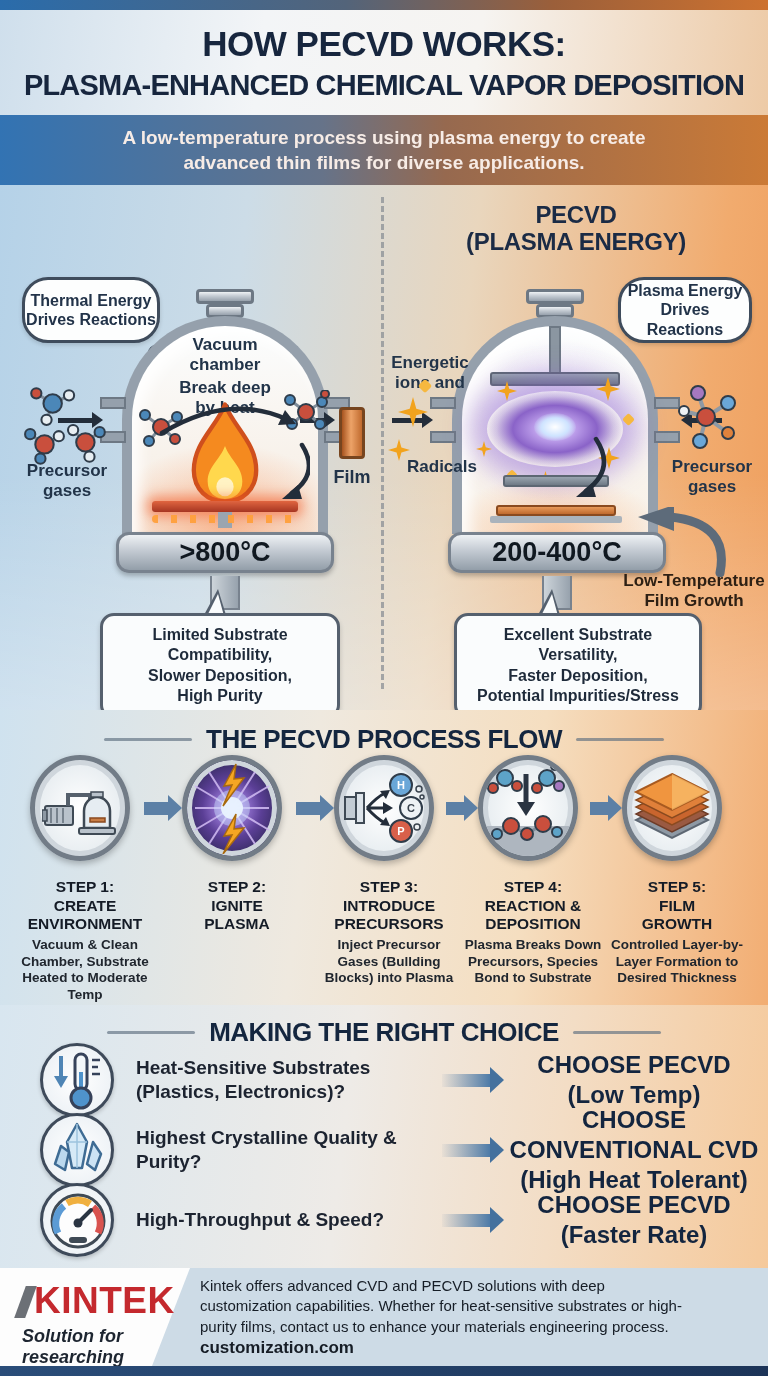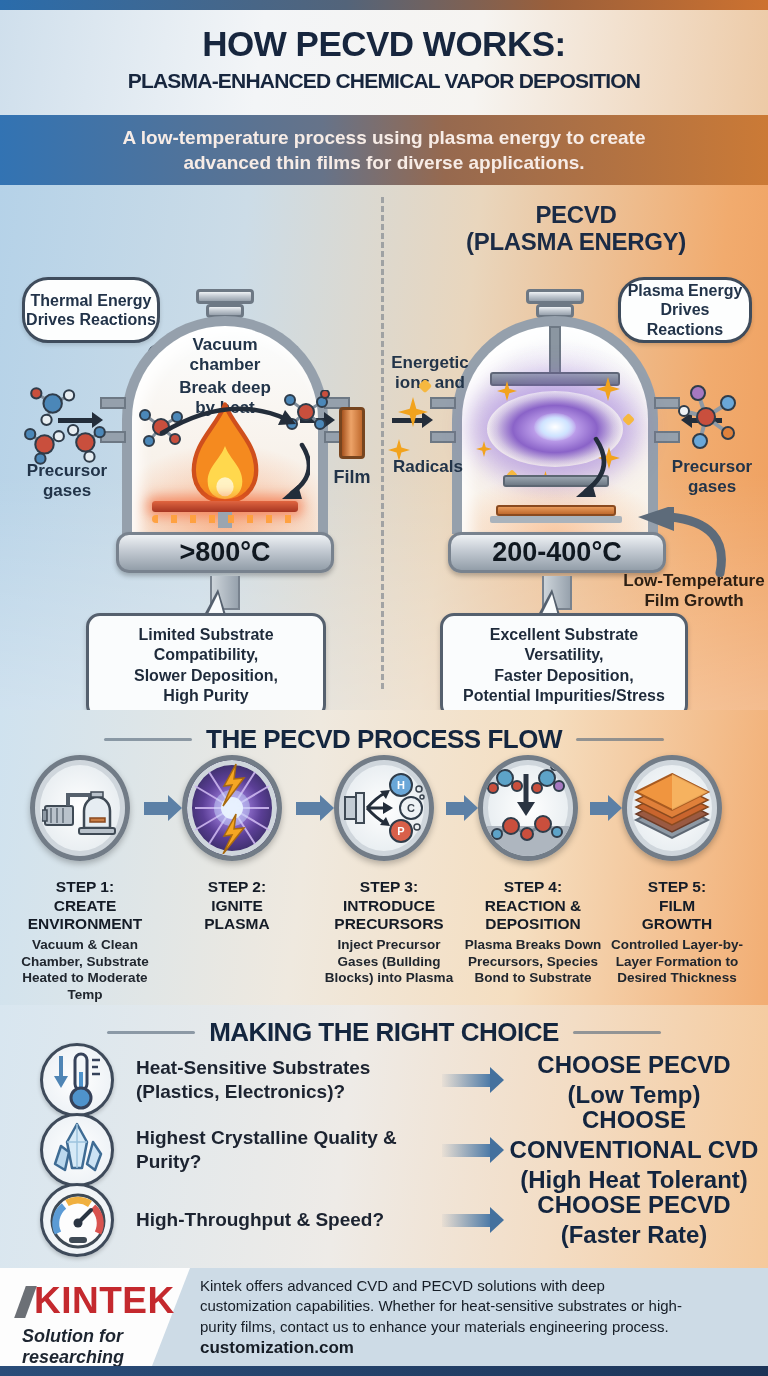--- a/index.html
+++ b/index.html
@@ -12,21 +12,21 @@
   .pre { white-space: pre-line; }
 
   
   #top-strip { left:0; top:0; width:768px; height:10px;
     background: linear-gradient(90deg,#2a6cab,#53647a 45%,#9b5f3a 72%,#cd7230); }
   #header { left:0; top:10px; width:768px; height:105px;
     background: linear-gradient(97deg,#cfdfec,#f3f5f7 34%,#f6f4f1 62%,#edcaa6); }
   #header .t1 { left:0; top:14px; width:100%; text-align:center;
     font-size:35px; font-weight:800; color:#17263e; letter-spacing:-0.5px; }
   #header .t2 { left:0; top:59px; width:100%; text-align:center;
-    font-size:21px; font-weight:800; color:#17263e; letter-spacing:-0.8px; }
+    font-size:29px; font-weight:800; color:#17263e; letter-spacing:-0.8px; }
   #banner { left:0; top:115px; width:768px; height:70px;
     background: linear-gradient(90deg,#3273b3,#667389 42%,#96694f 58%,#cb7a36); }
   #banner .sub { left:0; top:11px; width:100%; text-align:center;
     font-size:19px; font-weight:600; color:#f7ece6; line-height:1.3; }
 
   
   #comparison { left:0; top:185px; width:768px; height:525px;
     background: linear-gradient(180deg, rgba(255,255,255,0) 55%, rgba(255,255,255,.30)),
                 linear-gradient(97deg,#b5d2e8,#ccdce7 30%,#e9d6bd 58%,#f1ab6e 88%,#ef9f5e); }
   #divider { left:381px; top:12px; height:492px; border-left:3px dashed #8b9096; opacity:.75; }
@@ -46,21 +46,21 @@
             box-shadow: inset 8px 10px 14px rgba(255,255,255,.85); }
   .port { background:#95a0ac; border:2px solid #6d7884; }
   .in-label { font-size:17px; font-weight:800; color:#223449; text-align:center; line-height:1.18; }
   .base { border-radius:13px; border:3px solid #78828e;
     background:linear-gradient(180deg,#eef1f4,#c3cad2 45%,#939ea9);
     display:flex; align-items:center; justify-content:center;
     font-size:27px; font-weight:800; color:#101820; box-shadow:0 3px 5px rgba(0,0,0,.25); }
   .stem { background:linear-gradient(90deg,#cdd4da,#97a2ad); border:2px solid #78828e; border-top:none; }
   .callout { background:#fafcfd; border:3px solid #55606e; border-radius:14px;
     padding:9px 20px; font-size:16px; font-weight:800; color:#1e2a3a; text-align:center;
-    line-height:1.28; box-shadow:0 3px 5px rgba(0,0,0,.18); }
+    line-height:1.28; box-shadow:0 3px 5px rgba(0,0,0,.18);margin-left:14px; }
   .ctail-b { width:0; height:0; border-left:14px solid transparent; border-right:8px solid transparent; border-bottom:26px solid #55606e; }
   .ctail-f { width:0; height:0; border-left:11px solid transparent; border-right:6px solid transparent; border-bottom:22px solid #fafcfd; }
   .barrow { height:5px; background:#232d3a; }
   .barrow::after { content:''; position:absolute; left:100%; top:-6px;
     border:8px solid transparent; border-left:11px solid #232d3a; }
   .barrow-l { height:5px; background:#232d3a; }
   .barrow-l::before { content:''; position:absolute; right:100%; top:-6px;
     border:8px solid transparent; border-right:11px solid #232d3a; }
   .spark { clip-path:polygon(50% 0,61% 39%,100% 50%,61% 61%,50% 100%,39% 61%,0 50%,39% 39%); background:#f2a31d; }
   .dia { transform:rotate(45deg); background:#f6b83f; border-radius:2px; }
@@ -296,21 +296,21 @@
   <div class="abs stem" style="left:542px;top:391px;width:30px;height:34px;"></div>
 
   <div class="abs barrow" style="left:392px;top:233px;width:30px;"></div>
   <div class="abs barrow-l" style="left:692px;top:233px;width:30px;"></div>
 
   <div class="abs in-label pre" style="left:386px;top:168px;width:88px;">Energetic
 ions and</div>
   <div class="abs spark" style="left:398px;top:212px;width:30px;height:30px;"></div>
   <div class="abs spark" style="left:388px;top:254px;width:22px;height:22px;"></div>
   <div class="abs dia" style="left:420px;top:196px;width:10px;height:10px;"></div>
-  <div class="abs in-label" style="left:382px;top:272px;width:92px;">Radicals</div>
+  <div class="abs in-label" style="left:396px;top:272px;width:92px;">Radicals</div>
 
   <svg class="abs" style="left:676px;top:198px;width:64px;height:70px;" viewBox="0 0 64 70">
     <g stroke="#8e99a4" stroke-width="4">
       <line x1="30" y1="34" x2="22" y2="10"></line>
         <line x1="30" y1="34" x2="52" y2="20"></line>
         <line x1="30" y1="34" x2="24" y2="58"></line>
         <line x1="30" y1="34" x2="52" y2="50"></line>
         <line x1="30" y1="34" x2="8" y2="28"></line>
     </g>
     <g stroke="#2f3c4a" stroke-width="2">

